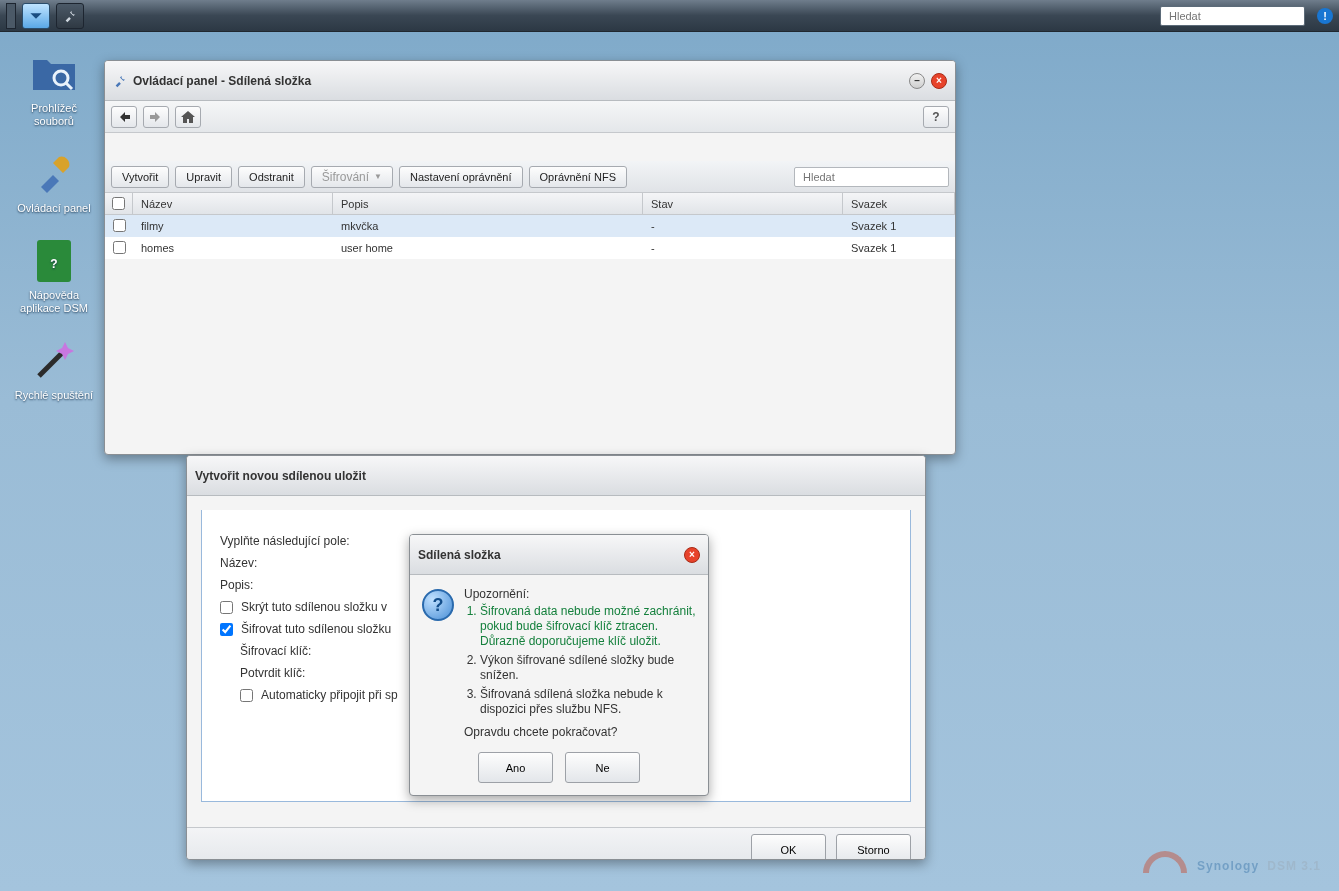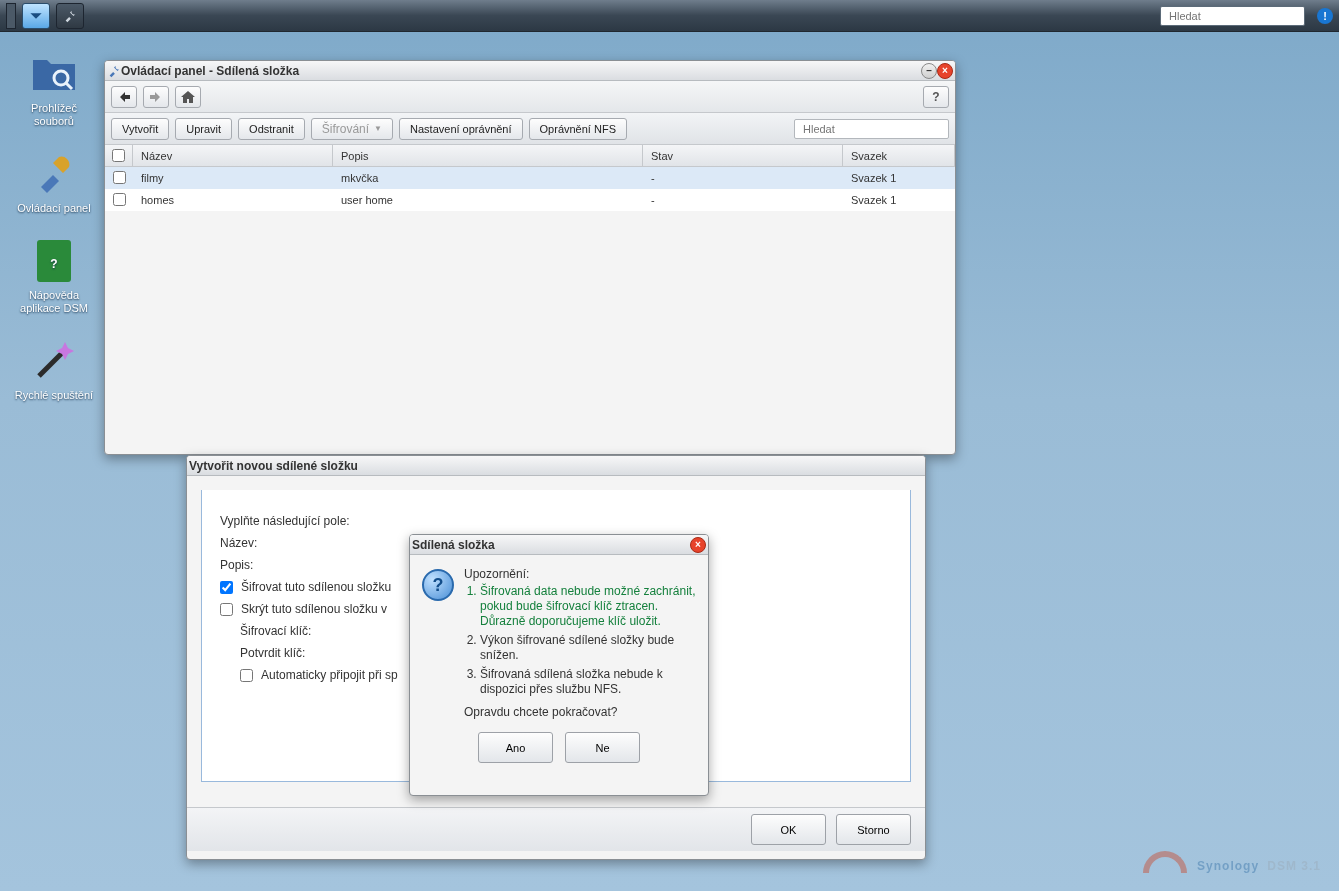--- a/index.html
+++ b/index.html
@@ -14,31 +14,31 @@
 .tb-search svg { width:12px; height:12px; fill:#555; margin-right:4px;}
 .tb-search input { border:none; outline:none; font-size:11px; color:#777; flex:1; background:transparent;}
 .tb-notif { width:16px; height:16px; border-radius:50%; background:#1976d2; color:#fff; display:flex; align-items:center; justify-content:center; font-weight:bold; font-size:11px;}
 
 .desktop-icons { position:absolute; top:50px; left:14px; display:flex; flex-direction:column; gap:22px; }
 .dicon { width:80px; display:flex; flex-direction:column; align-items:center; text-align:center; color:#fff; text-shadow:0 1px 2px #1a3550; cursor:pointer;}
 .dicon .graphic { width:48px; height:48px; display:flex; align-items:center; justify-content:center; margin-bottom:4px;}
 .dicon .label { font-size:11px; line-height:13px;}
 
 .window { position:absolute; background:#f4f4f4; border:1px solid #8a8f94; border-radius:4px; box-shadow:0 4px 12px rgba(0,0,0,.35); overflow:hidden;}
-.win-title { height:20px; background:linear-gradient(180deg,#f7f7f8,#dadde1); border-bottom:1px solid #b7bbbf; display:flex; align-items:center; padding:0 2px; color:#333; font-weight:bold;}
+.win-title { height:40px; background:linear-gradient(180deg,#f7f7f8,#dadde1); border-bottom:1px solid #b7bbbf; display:flex; align-items:center; padding:0 8px; gap:6px; color:#333; font-weight:bold;}
 .win-title .spacer { flex:1; }
 .win-ctrl { width:16px; height:16px; border-radius:50%; border:1px solid #888; display:flex; align-items:center; justify-content:center; font-size:10px;}
 .win-ctrl.min { background:linear-gradient(180deg,#f1f1f1,#cfcfcf);}
 .win-ctrl.close { background:#e7432b; color:#fff; border-color:#a82b17;}
 
 #cp-window { left:104px; top:60px; width:852px; height:395px; }
 .cp-nav { height:32px; background:linear-gradient(180deg,#f5f6f7,#e4e7ea); border-bottom:1px solid #c5c8cc; display:flex; align-items:center; padding:0 6px; gap:6px;}
 .nav-btn { width:26px; height:22px; border:1px solid #a6aab0; border-radius:3px; background:linear-gradient(180deg,#fdfdfd,#e4e7eb); display:flex; align-items:center; justify-content:center;}
 .nav-help { margin-left:auto; }
-.cp-toolbar { height:32px; background:linear-gradient(180deg,#f2f4f6,#e0e3e7); border-bottom:1px solid #c5c8cc; display:flex; align-items:center; padding:0 6px; gap:6px;}
+.cp-toolbar { height:32px; background:linear-gradient(180deg,#f2f4f6,#e0e3e7); border-bottom:1px solid #c5c8cc; display:flex; align-items:center; padding:0 6px; gap:6px;margin-top:28px;}
 .tbn { height:22px; padding:0 10px; border:1px solid #a6aab0; border-radius:3px; background:linear-gradient(180deg,#fdfdfd,#e4e7eb); font-size:11px; display:flex; align-items:center; color:#222; cursor:pointer;}
 .tbn.disabled { color:#999; }
 .tbn .chev { margin-left:5px; font-size:8px;}
 .cp-toolbar .spacer { flex:1;}
 .cp-toolbar .search { width:155px; height:20px; background:#fff; border:1px solid #b3b7bc; border-radius:2px; display:flex; align-items:center; padding:0 4px;}
 .cp-toolbar .search svg { width:11px; height:11px; fill:#555; margin-right:4px;}
 .cp-toolbar .search input { border:none; outline:none; font-size:11px; color:#888; flex:1;}
 .grid-header { height:22px; background:linear-gradient(180deg,#f4f5f7,#e1e4e8); border-bottom:1px solid #c5c8cc; display:flex;}
 .gh-cell, .row-cell { padding:0 8px; display:flex; align-items:center; font-size:11px; color:#333;}
 .gh-cell { border-right:1px solid #c5c8cc; font-weight:normal;}
@@ -219,34 +219,34 @@
       <div class="row-cell col-name">homes</div>
       <div class="row-cell col-desc">user home</div>
       <div class="row-cell col-state">-</div>
       <div class="row-cell col-vol">Svazek 1</div>
     </div>
   </div>
 </div>
 
 <div id="dlg-create" class="window">
   <div class="win-title">
-    <span>Vytvořit novou sdílené složku</span>
+    <span>Vytvořit novou sdílenou uložit</span>
   </div>
   <div class="dlg-body">
     <div class="tabpanel">
       <div class="form-row">Vyplňte následující pole:</div>
       <div class="form-row">Název:</div>
       <div class="form-row">Popis:</div>
       <div class="form-row">
+        <input type="checkbox" style="">
+        <span>Skrýt tuto sdílenou složku v</span>
+      </div>
+      <div class="form-row">
         <input type="checkbox" checked="" style="">
         <span>Šifrovat tuto sdílenou složku</span>
-      </div>
-      <div class="form-row">
-        <input type="checkbox" style="">
-        <span>Skrýt tuto sdílenou složku v</span>
       </div>
       <div class="form-row sub">Šifrovací klíč:</div>
       <div class="form-row sub">Potvrdit klíč:</div>
       <div class="form-row sub">
         <input type="checkbox" style="">
         <span>Automaticky připojit při sp</span>
       </div>
     </div>
   </div>
   <div class="dlg-footer">

